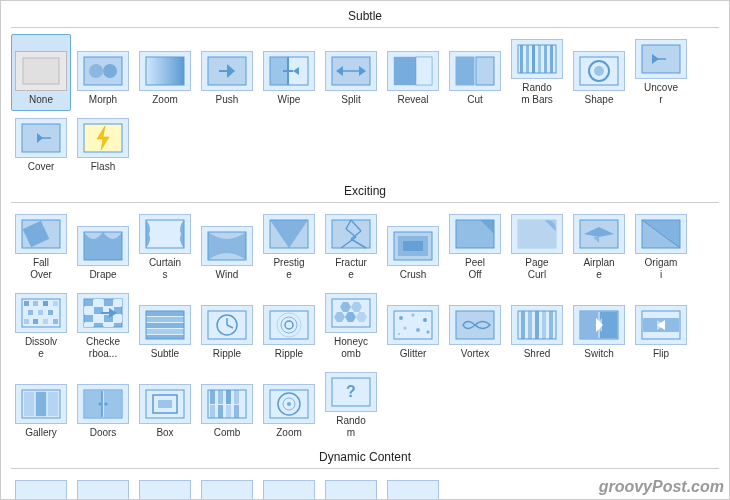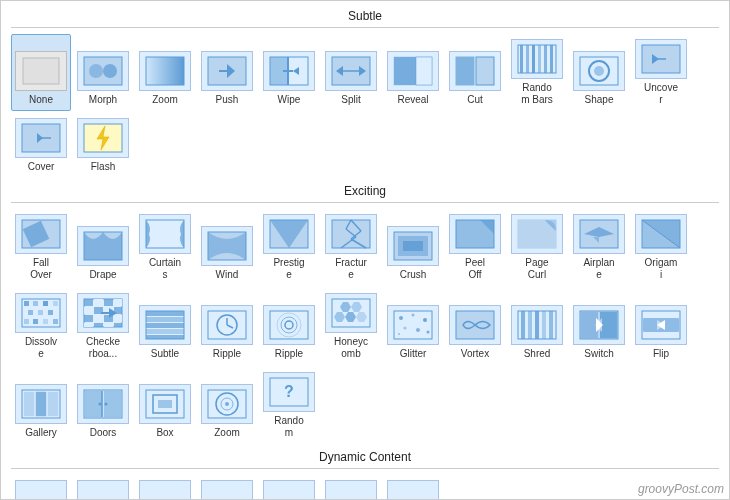--- a/index.html
+++ b/index.html
@@ -80,23 +80,24 @@
       word-break: break-word;
     }
     .none-box {
       background: #e8e8e8;
       border: 1px solid #bbb;
     }
     .watermark {
       position: absolute;
       bottom: 4px;
       right: 6px;
-      font-size: 12px;
+      font-size: 16px;
       color: #999;
       font-style: italic;
+      font-weight: bold;
     }
   </style>
 </head>
 <body>
 
 <div class="panel">
 
   <div class="section-title">Subtle</div>
   <hr class="divider">
   <div class="grid">
@@ -575,20 +576,36 @@
       <div class="icon-box">
         <svg viewBox="0 0 40 30">
             <rect x="1" y="1" width="38" height="28" fill="#ddeeff" stroke="#5b9bd5" stroke-width="1"></rect>
           <rect x="8" y="6" width="24" height="18" fill="none" stroke="#5b9bd5" stroke-width="1.5"></rect>
           <rect x="13" y="11" width="14" height="8" fill="#5b9bd5" opacity="0.5"></rect>
         </svg>
       </div>
       <span class="label">Box</span>
     </div>
 
+    <div class="item">
+      <div class="icon-box">
+        <svg viewBox="0 0 40 30">
+            <rect x="1" y="1" width="38" height="28" fill="#ddeeff" stroke="#5b9bd5" stroke-width="1"></rect>
+          <rect x="3" y="1" width="5" height="14" fill="#5b9bd5" opacity="0.7"></rect>
+          <rect x="11" y="1" width="5" height="14" fill="#5b9bd5" opacity="0.5"></rect>
+          <rect x="19" y="1" width="5" height="14" fill="#5b9bd5" opacity="0.8"></rect>
+          <rect x="27" y="1" width="5" height="14" fill="#5b9bd5" opacity="0.4"></rect>
+          <rect x="3" y="16" width="5" height="13" fill="#5b9bd5" opacity="0.4"></rect>
+          <rect x="11" y="16" width="5" height="13" fill="#5b9bd5" opacity="0.7"></rect>
+          <rect x="19" y="16" width="5" height="13" fill="#5b9bd5" opacity="0.3"></rect>
+          <rect x="27" y="16" width="5" height="13" fill="#5b9bd5" opacity="0.6"></rect>
+        </svg>
+      </div>
+      <span class="label">Comb</span>
+    </div>
 
     <div class="item">
       <div class="icon-box">
         <svg viewBox="0 0 40 30">
             <rect x="1" y="1" width="38" height="28" fill="#ddeeff" stroke="#5b9bd5" stroke-width="1"></rect>
           <circle cx="20" cy="15" r="11" fill="none" stroke="#5b9bd5" stroke-width="1.5"></circle>
           <circle cx="20" cy="15" r="6" fill="none" stroke="#5b9bd5" stroke-width="1" opacity="0.7"></circle>
           <circle cx="20" cy="15" r="2" fill="#5b9bd5" opacity="0.8"></circle>
         </svg>
       </div>

